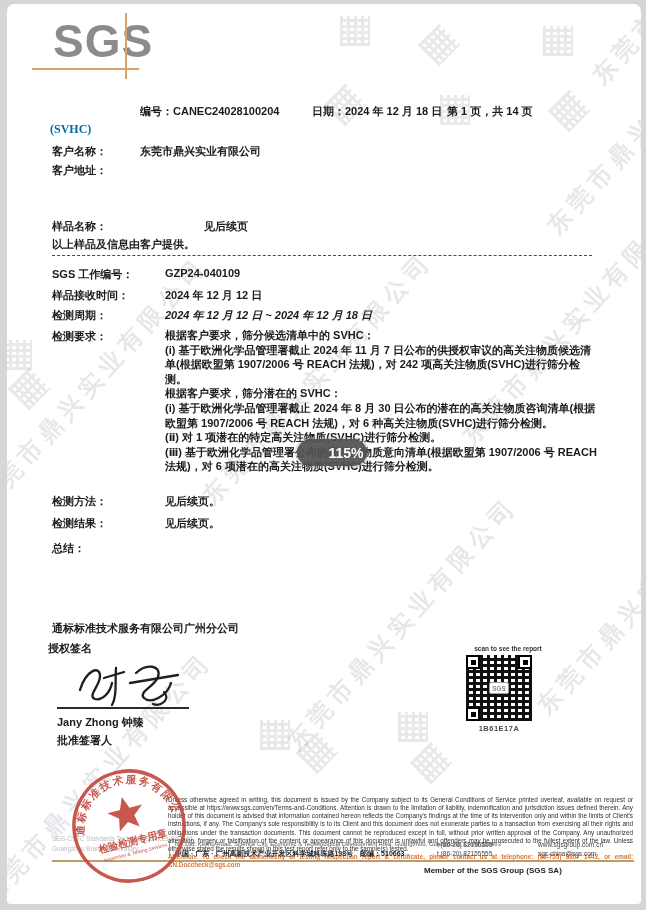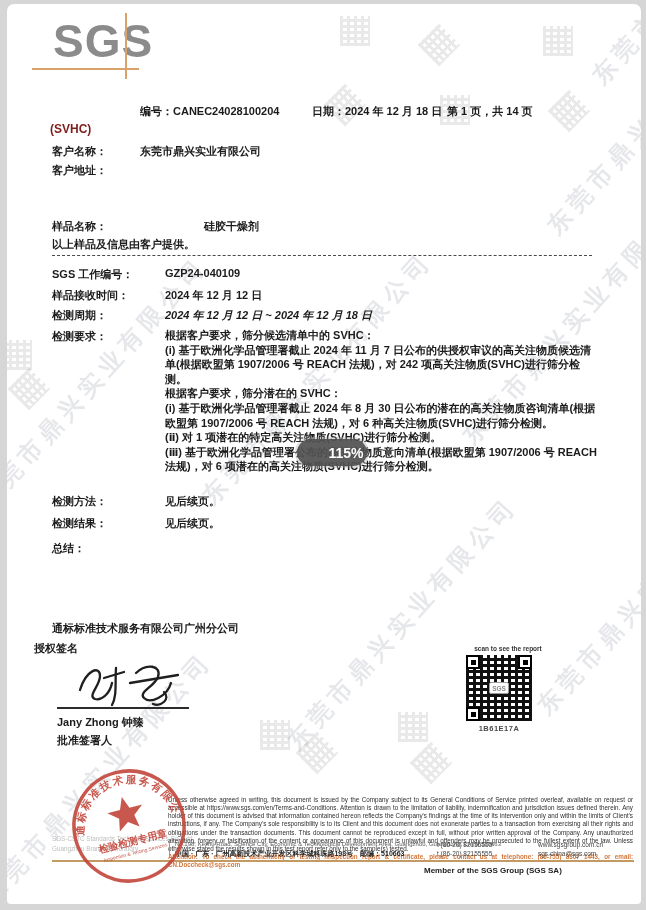--- a/index.html
+++ b/index.html
@@ -8,21 +8,21 @@
   .paper{position:absolute;left:7px;top:4px;right:5px;bottom:6px;background:#ffffff;border-radius:7px 7px 4px 4px;}
   .abs{position:absolute;}
   .lbl{font-size:11px;font-weight:700;color:#1b1b1b;white-space:nowrap;}
   .val{font-size:11px;font-weight:600;color:#1b1b1b;white-space:nowrap;}
   
   .sgs-logo{font-size:46px;font-weight:800;color:#8b8b8b;letter-spacing:1px;line-height:1;}
   .logo-hline{height:2px;background:#d9a268;}
   .logo-vline{width:2px;background:#d9a268;}
   
   .title{font-size:21px;font-weight:800;color:#141414;letter-spacing:2px;}
-  .subtitle{font-size:12px;font-weight:800;color:#7f1d1d;}
+  .subtitle{font-size:12px;font-weight:800;color:#0369a1;font-family:Liberation Serif, serif;}
   .hmeta{font-size:11px;font-weight:700;color:#1b1b1b;white-space:nowrap;}
   .dashed{border-top:1.5px dashed #4a4a4a;}
   .reqblock{width:432px;font-size:11px;font-weight:600;color:#1b1b1b;line-height:14.6px;}
   .reqblock p{margin:0;}
   
   .sumtable{display:flex;border:1.5px solid #151515;}
   .sum-left{width:406px;border-right:1.5px solid #151515;padding:5px 10px;font-size:11px;font-weight:600;line-height:15.5px;color:#1b1b1b;}
   .sum-right{flex:1;display:flex;align-items:center;justify-content:center;font-size:12px;font-weight:700;color:#1b1b1b;}
   
   .sigline{height:2px;background:#2b2b2b;}
@@ -93,21 +93,21 @@
   <div class="abs subtitle" style="left:50px;top:122px;">(SVHC)</div>
   <div class="abs hmeta" style="left:140px;top:104px;"><span>编号：</span><span>CANEC24028100204</span></div>
   <div class="abs hmeta" style="left:312px;top:104px;"><span>日期：</span><span>2024 年 12 月 18 日</span></div>
   <div class="abs hmeta" style="left:447px;top:104px;">第 1 页，共 14 页</div>
 
   <div class="abs lbl" style="left:52px;top:144px;">客户名称：</div>
   <div class="abs val" style="left:140px;top:144px;">东莞市鼎兴实业有限公司</div>
   <div class="abs lbl" style="left:52px;top:163px;">客户地址：</div>
 
   <div class="abs lbl" style="left:52px;top:219px;">样品名称：</div>
-  <div class="abs val" style="left:204px;top:219px;">硅胶干燥剂</div>
+  <div class="abs val" style="left:204px;top:219px;">见后续页</div>
   <div class="abs lbl" style="left:52px;top:237px;">以上样品及信息由客户提供。</div>
   <div class="abs dashed" style="left:52px;top:255px;width:540px;"></div>
 
   <div class="abs lbl" style="left:52px;top:267px;">SGS 工作编号：</div>
   <div class="abs val" style="left:165px;top:267px;">GZP24-040109</div>
   <div class="abs lbl" style="left:52px;top:288px;">样品接收时间：</div>
   <div class="abs val" style="left:165px;top:288px;">2024 年 12 月 12 日</div>
   <div class="abs lbl" style="left:52px;top:308px;">检测周期：</div>
   <div class="abs val" style="left:165px;top:308px;font-style:italic;">2024 年 12 月 12 日 ~ 2024 年 12 月 18 日</div>
 
@@ -124,21 +124,21 @@
   <div class="abs zoompill" style="left:297px;top:439px;">115%</div>
 
   <div class="abs lbl" style="left:52px;top:494px;">检测方法：</div>
   <div class="abs val" style="left:165px;top:494px;">见后续页。</div>
   <div class="abs lbl" style="left:52px;top:516px;">检测结果：</div>
   <div class="abs val" style="left:165px;top:516px;">见后续页。</div>
 
   <div class="abs lbl" style="left:52px;top:541px;">总结：</div>
 
   <div class="abs val" style="left:52px;top:621px;font-weight:700;">通标标准技术服务有限公司广州分公司</div>
-  <div class="abs val" style="left:34px;top:641px;font-weight:700;text-align:center;">授权签名</div>
+  <div class="abs val" style="left:48px;top:641px;font-weight:700;text-align:center;">授权签名</div>
 
   <svg class="abs" style="left:66px;top:656px;" width="130" height="52" viewBox="0 0 130 52">
     <g fill="none" stroke="#1f1f1f" stroke-width="2.3" stroke-linecap="round">
       <path d="M14 34 C20 14 34 9 34 20 C34 30 21 40 29 43 C36 45 44 37 46 27"></path>
       <path d="M50 12 C49 28 51 40 46 49"></path>
       <path d="M38 22 L58 16"></path>
       <path d="M70 17 C80 7 96 9 92 21 C88 31 72 36 78 42 C84 48 101 41 105 27"></path>
       <path d="M64 27 L112 19"></path>
       <path d="M98 36 C105 43 95 51 87 48"></path>
     </g>

